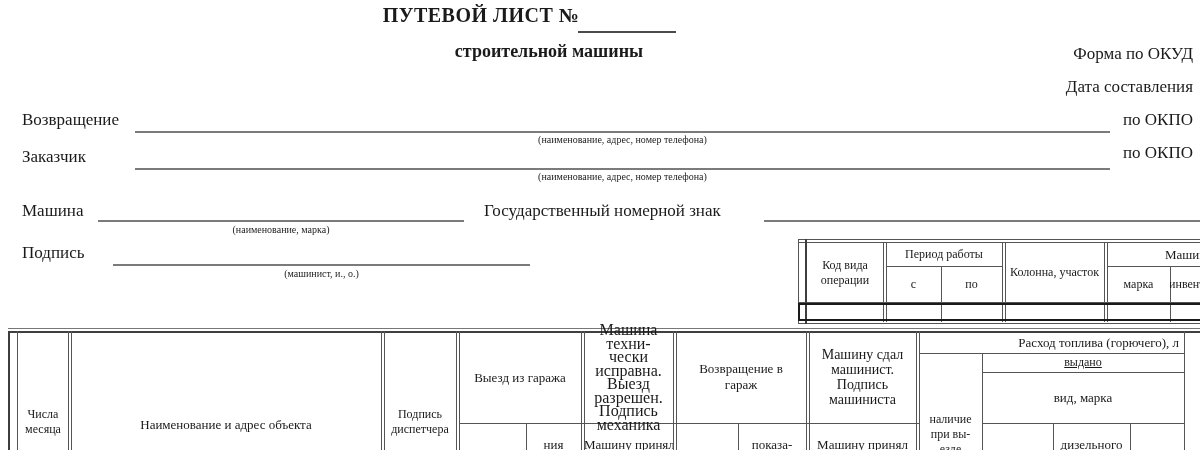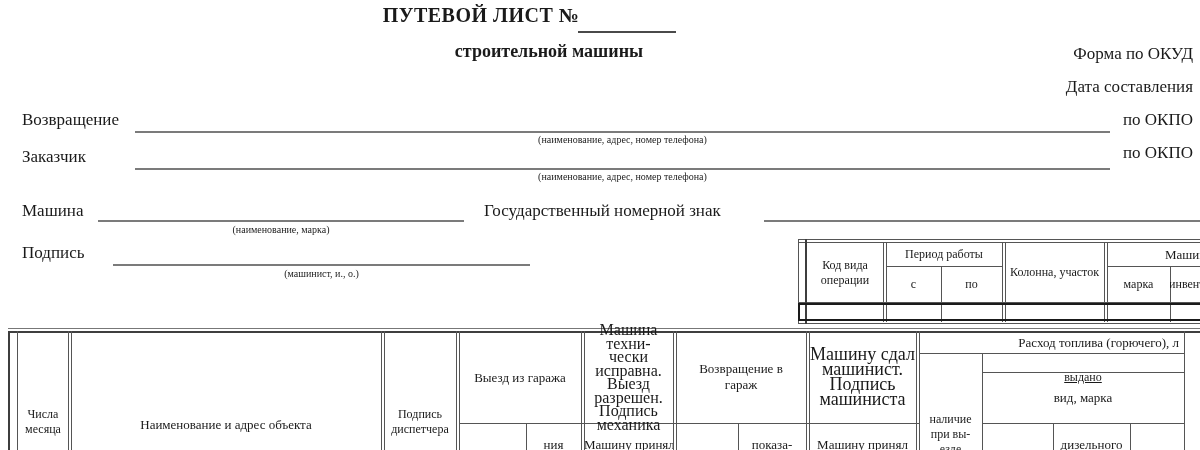--- a/index.html
+++ b/index.html
@@ -133,26 +133,26 @@
 диспетчера</div>
     <div class="cell t13" style="left:459px;top:3px;width:122px;height:92px;">Выезд из гаража</div>
     <div class="cell pre" style="left:584px;top:3px;width:89px;height:92px;font-size:16px;line-height:13.5px;">Машина техни-
 чески исправна.
 Выезд
 разрешен.
 Подпись
 механика</div>
     <div class="cell pre" style="left:676px;top:3px;width:130px;height:92px;font-size:13px;line-height:16px;">Возвращение в
 гараж</div>
-    <div class="cell pre" style="left:809px;top:3px;width:107px;height:92px;font-size:18px;line-height:15px;">Машину сдал
+    <div class="cell pre" style="left:809px;top:3px;width:107px;height:92px;font-size:14px;line-height:15px;">Машину сдал
 машинист.
 Подпись
 машиниста</div>
     <div class="cell t13" style="left:919px;top:4px;width:263px;height:21px;justify-content:flex-end;padding-right:3px;">Расход топлива (горючего), л</div>
-    <div class="cell t12" style="left:982px;top:40px;width:202px;height:19px;text-decoration:underline;">выдано</div>
+    <div class="cell t12" style="left:982px;top:25px;width:202px;height:19px;text-decoration:underline;">выдано</div>
     <div class="cell t13" style="left:982px;top:44px;width:202px;height:51px;text-align:right;">вид, марка</div>
     <div class="abs t12 pre" style="left:919px;top:84px;width:63px;text-align:center;">наличие
 при вы-
 езде</div>
 
     <div class="abs t13" style="left:526px;top:109px;width:55px;text-align:center;">ния</div>
     <div class="abs t13 nowrap" style="left:584px;top:109px;width:89px;text-align:center;overflow:hidden;">Машину принял</div>
     <div class="abs t13" style="left:738px;top:109px;width:68px;text-align:center;">показа-</div>
     <div class="abs t13 nowrap" style="left:809px;top:109px;width:107px;text-align:center;">Машину принял</div>
     <div class="abs t13" style="left:1053px;top:109px;width:77px;text-align:center;">дизельного</div>

